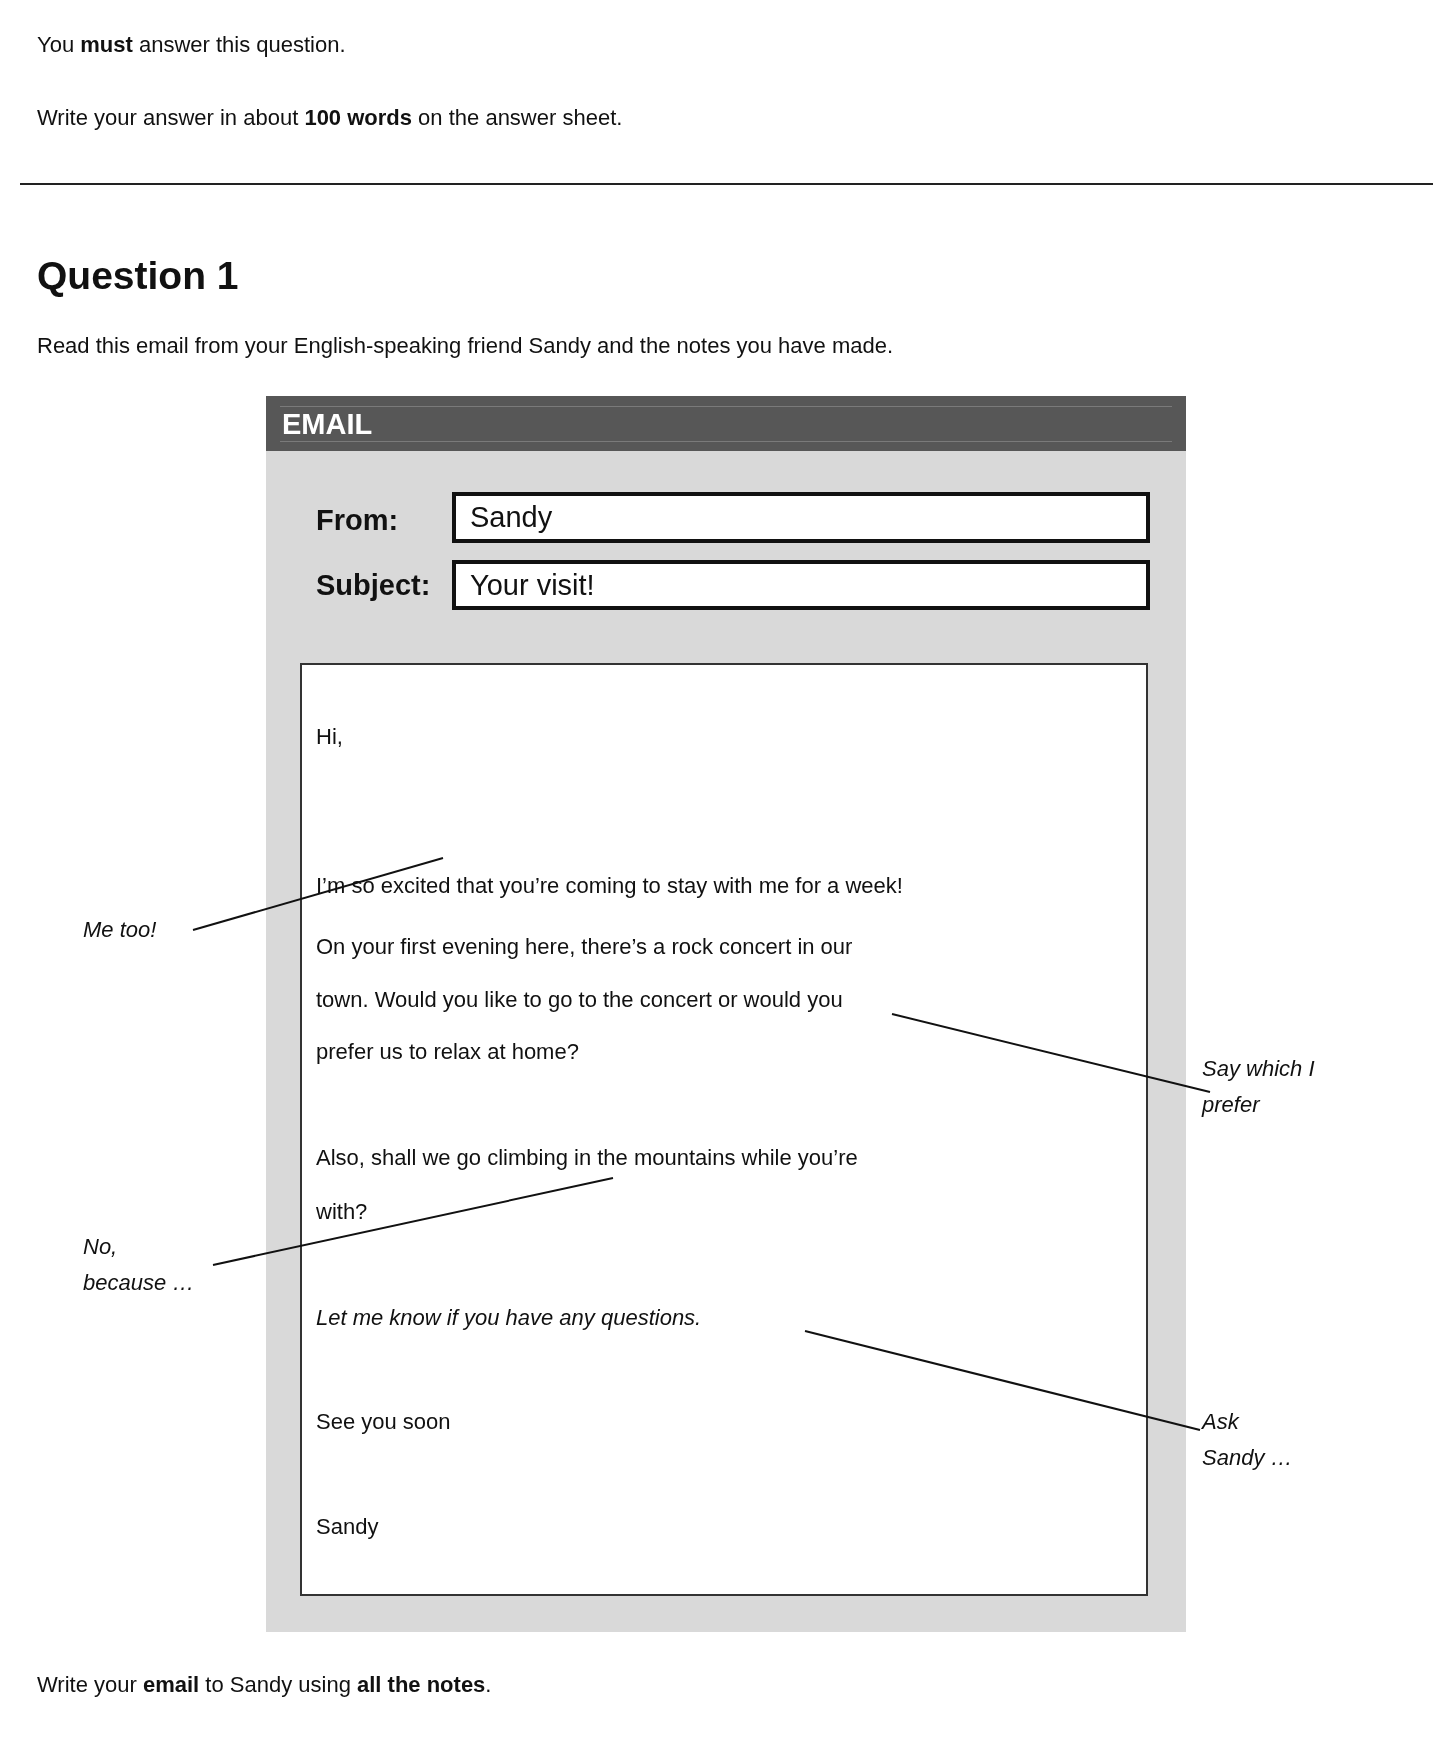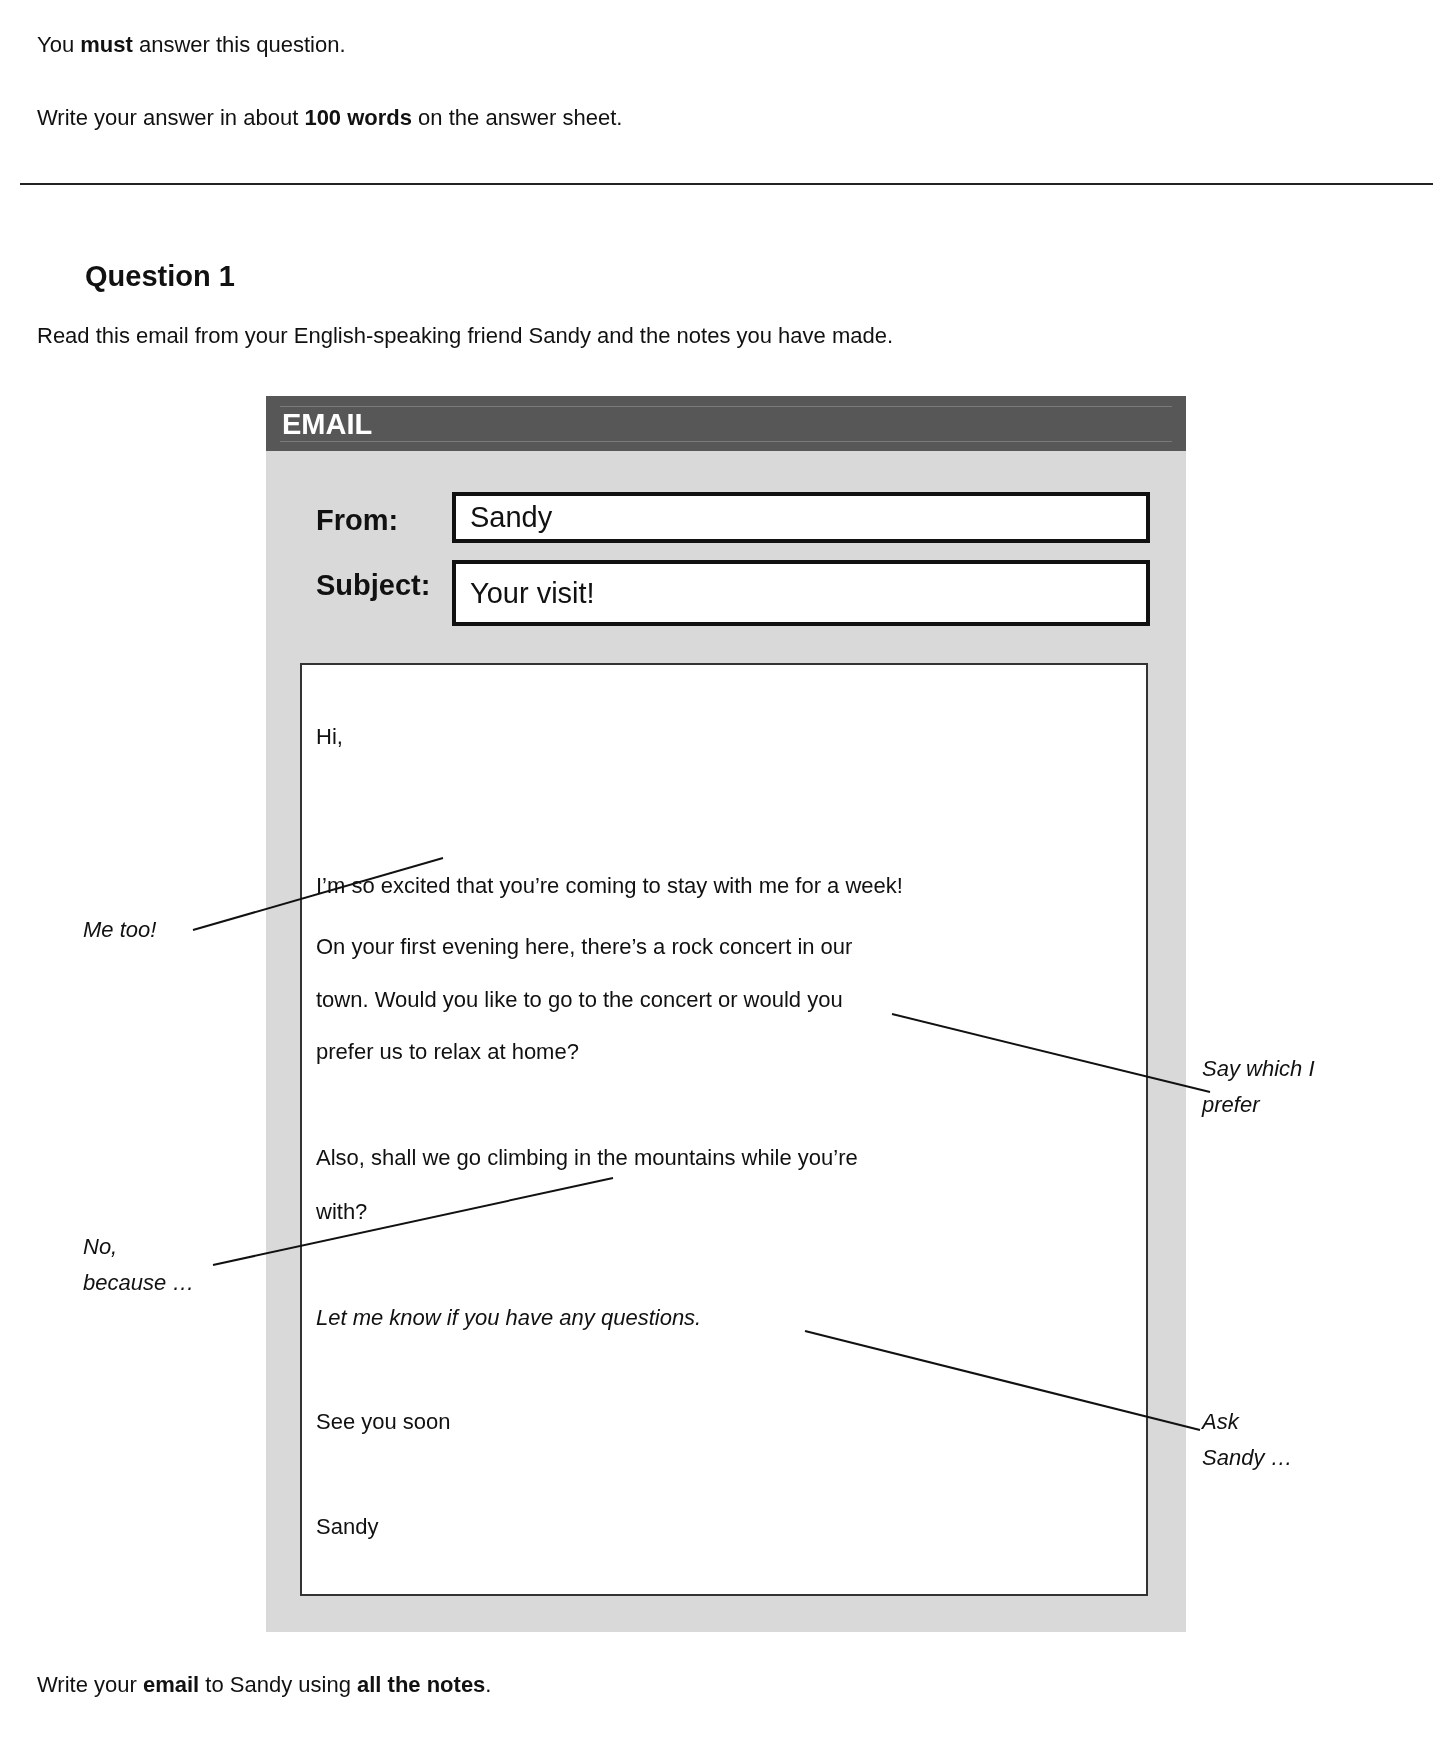--- a/index.html
+++ b/index.html
@@ -6,21 +6,21 @@
   body {
     width: 1453px; height: 1744px; position: relative; overflow: hidden;
     font-family: "Liberation Sans", "DejaVu Sans", sans-serif;
     color: #111111;
   }
   .abs { position: absolute; white-space: nowrap; }
   .txt { font-size: 22px; line-height: 34px; }
   .mid { transform: translateY(-50%); }
   b { font-weight: bold; }
   .divider { position: absolute; left: 20px; top: 183px; width: 1413px; height: 2px; background: #222; }
-  .q-title { font-size: 29px; font-weight: bold; margin-left: 48px; }
+  .q-title { font-size: 39px; font-weight: bold; }
 
   .email-box {
     position: absolute; left: 266px; top: 396px; width: 920px; height: 1236px;
     background: #d9d9d9;
   }
   .email-header {
     position: absolute; left: 0; top: 0; width: 920px; height: 55px;
     background: #575757;
   }
   .email-header-inner {
@@ -50,35 +50,35 @@
 <div class="abs txt mid" style="left:37px; top:45px;">
   <span>You </span><b>must</b><span> answer this question.</span>
 </div>
 <div class="abs txt mid" style="left:37px; top:98px;margin-top:20px;">
   <span>Write your answer in about </span><b>100 words</b><span> on the answer sheet.</span>
 </div>
 
 <div class="divider"></div>
 
 <div class="abs q-title mid" style="left:37px; top:276px;">Question 1</div>
-<div class="abs txt mid" style="left:37px; top:336px;">Read this email from your English-speaking friend Sandy and the notes you have made.</div>
+<div class="abs txt mid" style="left:37px; top:346px;">Read this email from your English-speaking friend Sandy and the notes you have made.</div>
 
 <div class="email-box">
   <div class="email-header">
     <div class="email-header-inner"></div>
     <div class="email-header-label">EMAIL</div>
   </div>
 
   <div class="abs field-label mid" style="left:50px; top:124px;">From:</div>
   <div class="field" style="left:186px; top:96px; width:698px; height:51px;">
     <span>Sandy</span>
   </div>
 
   <div class="abs field-label mid" style="left:50px; top:189px;">Subject:</div>
-  <div class="field" style="left:186px; top:164px; width:698px; height:66px;">
+  <div class="field" style="left:186px; top:164px; width:698px; height:50px;">
     <span>Your visit!</span>
   </div>
 
   <div class="body-box"></div>
 </div>
 
 <div class="abs txt mid" style="left:316px; top:737px;">Hi,</div>
 <div class="abs txt mid" style="left:316px; top:842px;margin-top:44px;">I’m so excited that you’re coming to stay with me for a week!</div>
 <div class="abs txt mid" style="left:316px; top:947px;">On your first evening here, there’s a rock concert in our</div>
 <div class="abs txt mid" style="left:316px; top:1000px;">town. Would you like to go to the concert or would you</div>

